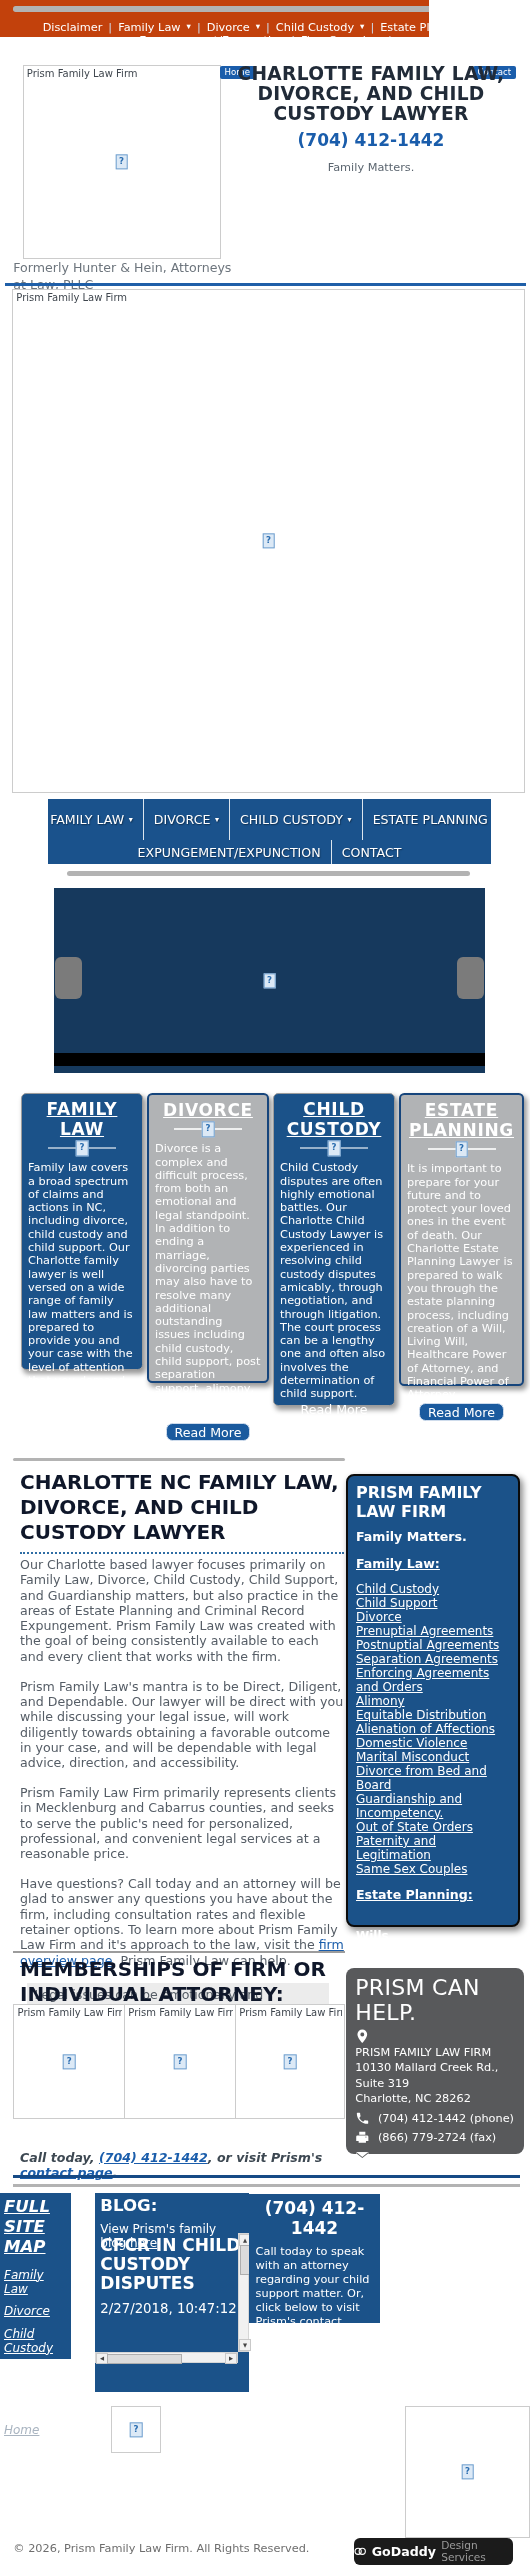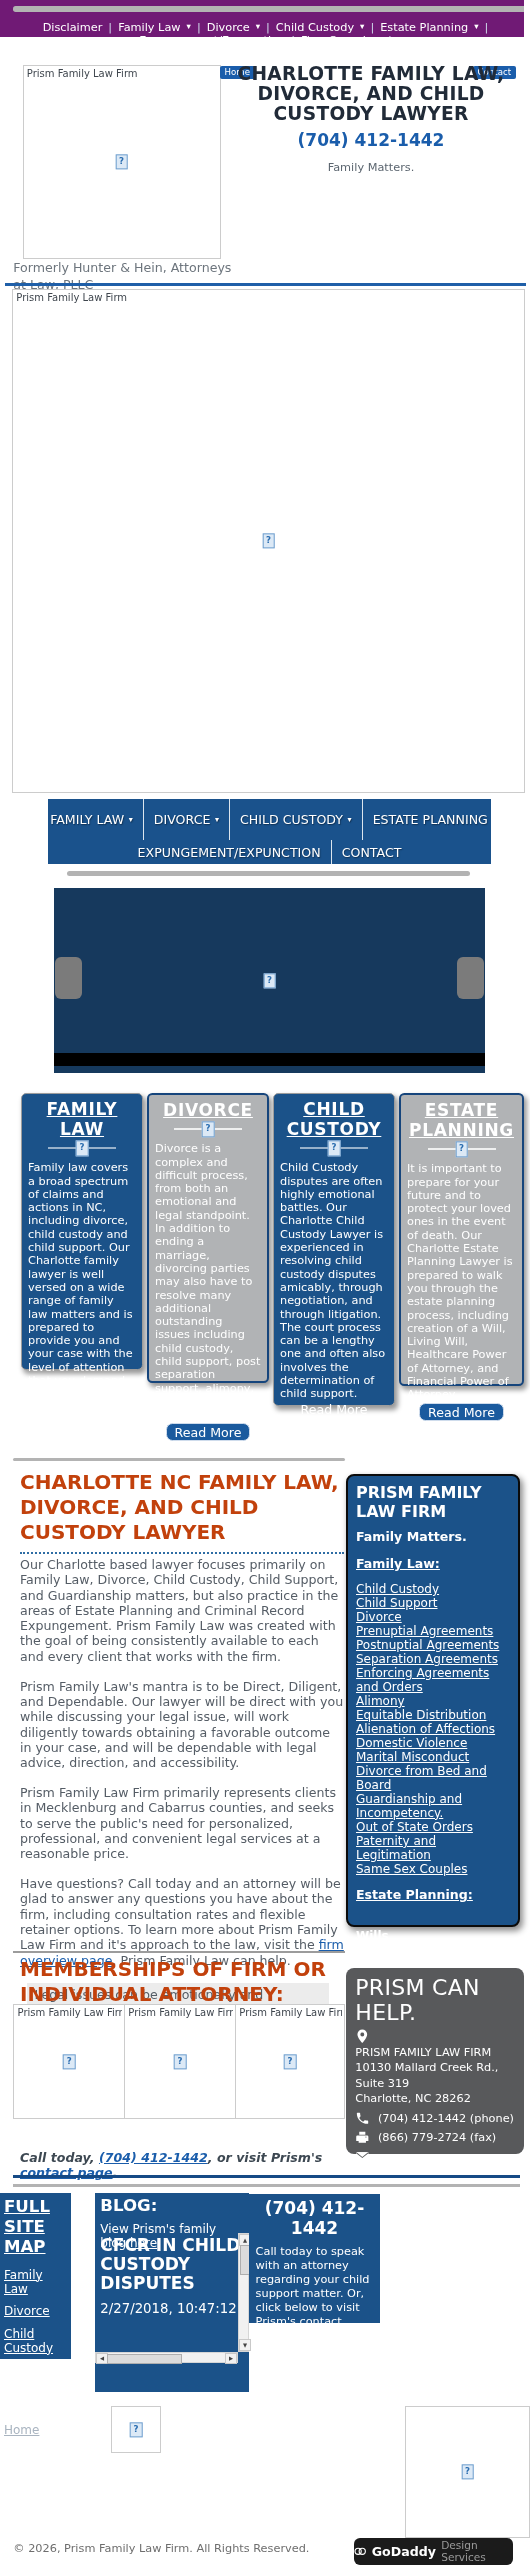--- a/index.html
+++ b/index.html
@@ -1,21 +1,21 @@
 <!DOCTYPE html>
 <html style="font-size:10.6px"><head>
 <meta charset="utf-8">
 <style>
   html,body{margin:0;padding:0;background:#fff;}
   #page{position:relative;width:531px;height:2576px;background:#fff;
         font-family:"DejaVu Sans",sans-serif;overflow:hidden;}
   .abs{position:absolute;}
 
   
-  .topbar{left:0;top:0;width:524px;height:37px;background:#701a75;overflow:hidden;}
+  .topbar{left:0;top:0;width:429px;height:37px;background:#c2410c;overflow:hidden;}
   .graypill{background:#b3b3b3;border-radius:2.7px;}
   .urow{position:absolute;left:0;width:531px;display:flex;justify-content:center;gap:6px;
         color:#fff;font-size:11.3px;white-space:nowrap;}
   .urow .sep{color:#cfdcec;}
   .urow .cart{font-size:8.6px;}
   .ulink{color:#fff;text-decoration:none;cursor:pointer;}
 
   
   .imgbox{position:absolute;background:#fff;border:0.7px solid #ccc;}
   .alt{position:absolute;left:3.3px;top:2px;color:#3f464e;font-size:10px;white-space:nowrap;overflow:hidden;max-width:95%;}
@@ -58,21 +58,21 @@
   .card.gray .cimg{border:0.7px solid rgba(255,255,255,.8);}
   .chr{height:1.3px;margin:2.7px 1.3px 5.3px 1.3px;}
   .card.blue .chr{background:#d9d9d9;}
   .card.gray .chr{background:#1b5289;}
   .ctext{font-size:11.3px;line-height:13.3px;}
   .cmore{margin-top:auto;text-align:center;font-size:12.6px;cursor:pointer;padding:1.3px 0 2.7px 0;}
   .cmore .btn{display:inline-block;background:#1a5a9e;border:0.7px solid #cfdcec;border-radius:6.6px;
               padding:0.7px 8px;color:#fff;}
 
   
-  .h2{position:absolute;color:#c2410c;font-size:20px;line-height:25px;font-weight:800;}
+  .h2{position:absolute;color:#0f172a;font-size:20px;line-height:25px;font-weight:800;}
   .h2.dotted{border-bottom:2px dotted #2e6da4;padding-bottom:6.6px;}
   .pwrap{position:absolute;left:20px;top:1557px;width:324px;color:#555d66;font-size:12.6px;line-height:15.3px;}
   .pwrap p{margin:0 0 14.6px 0;}
   .pwrap a{color:#1a5dab;text-decoration:underline;cursor:pointer;}
   .bq{background:#ececec;margin:1.3px 0 6.6px 6.6px;padding:4px 8px;width:286px;}
   .callline{font-weight:bold;font-style:italic;color:#3d4852;margin-top:37px;}
 
   
   .sidebar{left:346px;top:1474px;width:174px;height:453px;background:#1b5289;border:2px solid #0b0b0b;
            border-radius:8px;box-shadow:2.7px 3.3px 6px rgba(0,0,0,.45);color:#fff;box-sizing:border-box;
@@ -339,21 +339,21 @@
           <path fill="#fff" d="M2 5h20v14H2z"></path>
           <path fill="#58595b" d="M2 5l10 8L22 5v2l-10 8L2 7z"></path>
         </svg>
     </div>
     <a style="display:block;color:#fff;font-size:11.3px;margin-top:1.3px;cursor:pointer;text-decoration:none;">contact@prismfamilylawfirm.com</a>
   </div>
 
   <div class="rule" style="left:12.6px;top:2175px;width:507px;height:3.3px;background:#164a85;"></div>
   <div class="rule" style="left:12.6px;top:2184px;width:507px;height:2.7px;background:#b3b3b3;"></div>
 
-  <div class="fbox" style="left:0;top:2193px;width:71px;height:166px;padding:4px 4px;">
+  <div class="fbox" style="left:0;top:2193px;width:71px;height:166px;padding:4px 4px;font-style:italic;">
     <div class="ftitle">FULL SITE MAP</div>
     <div class="flinks" style="margin-top:10.6px;">
       <a>Family Law</a>
       <a>Divorce</a>
       <a>Child Custody</a>
       <a>Contact</a>
       <a>Estate Planning</a>
       <a class="dim">Home</a>
     </div>
   </div>

